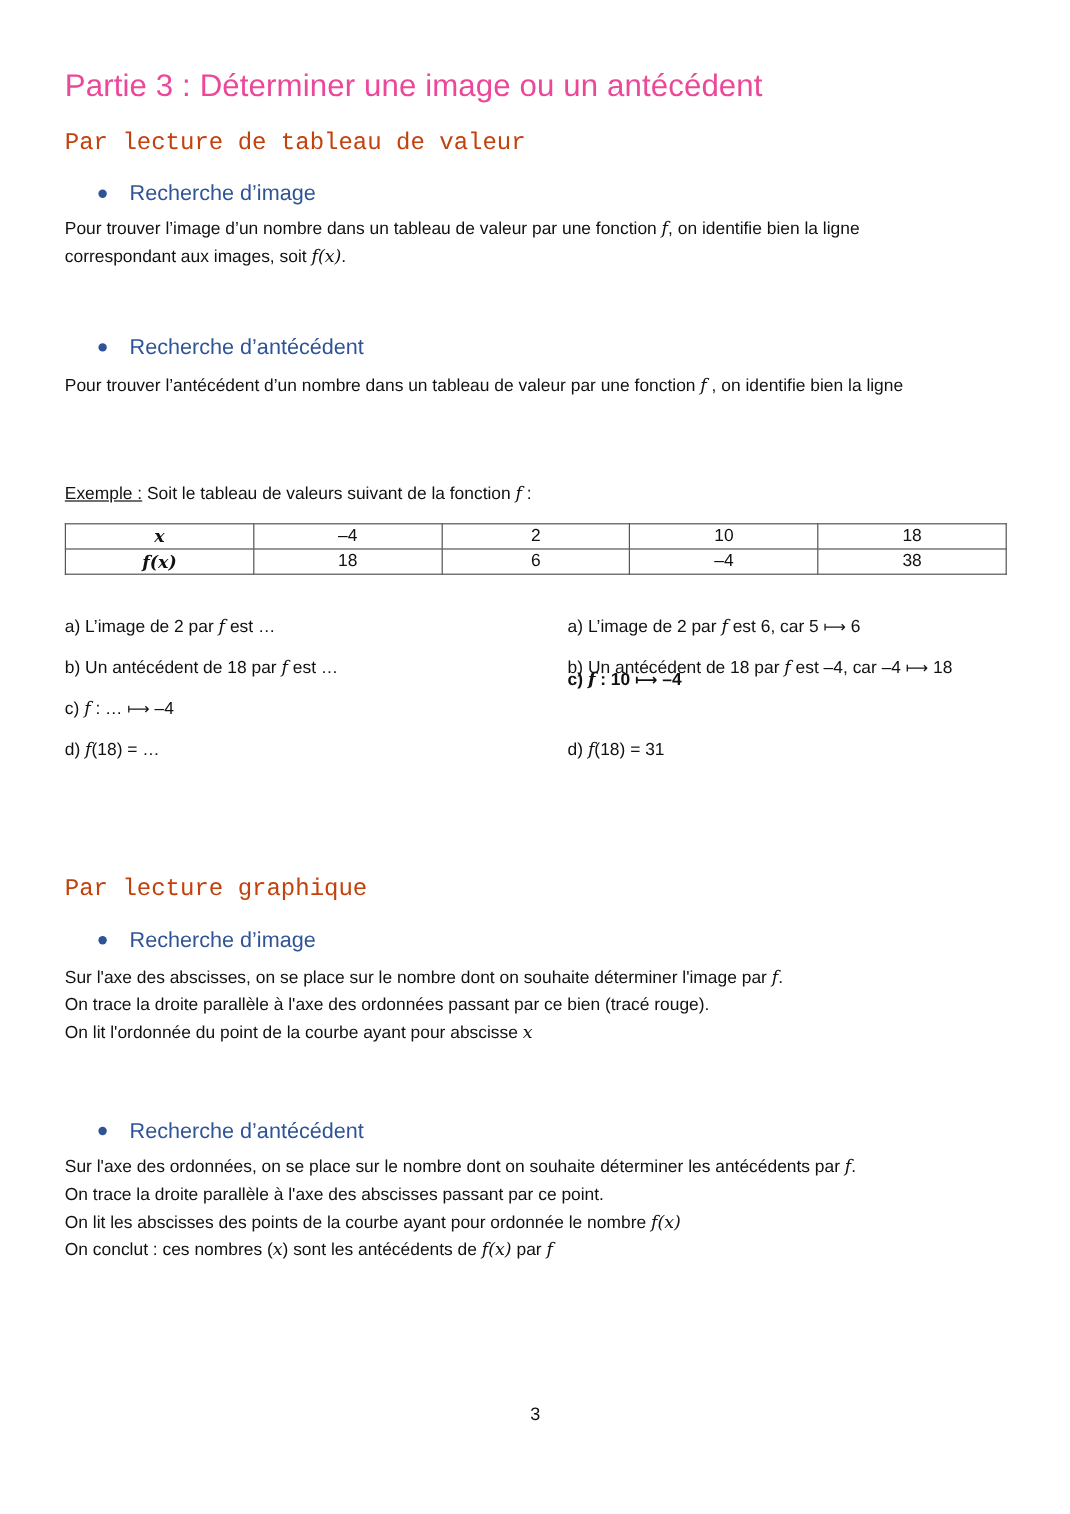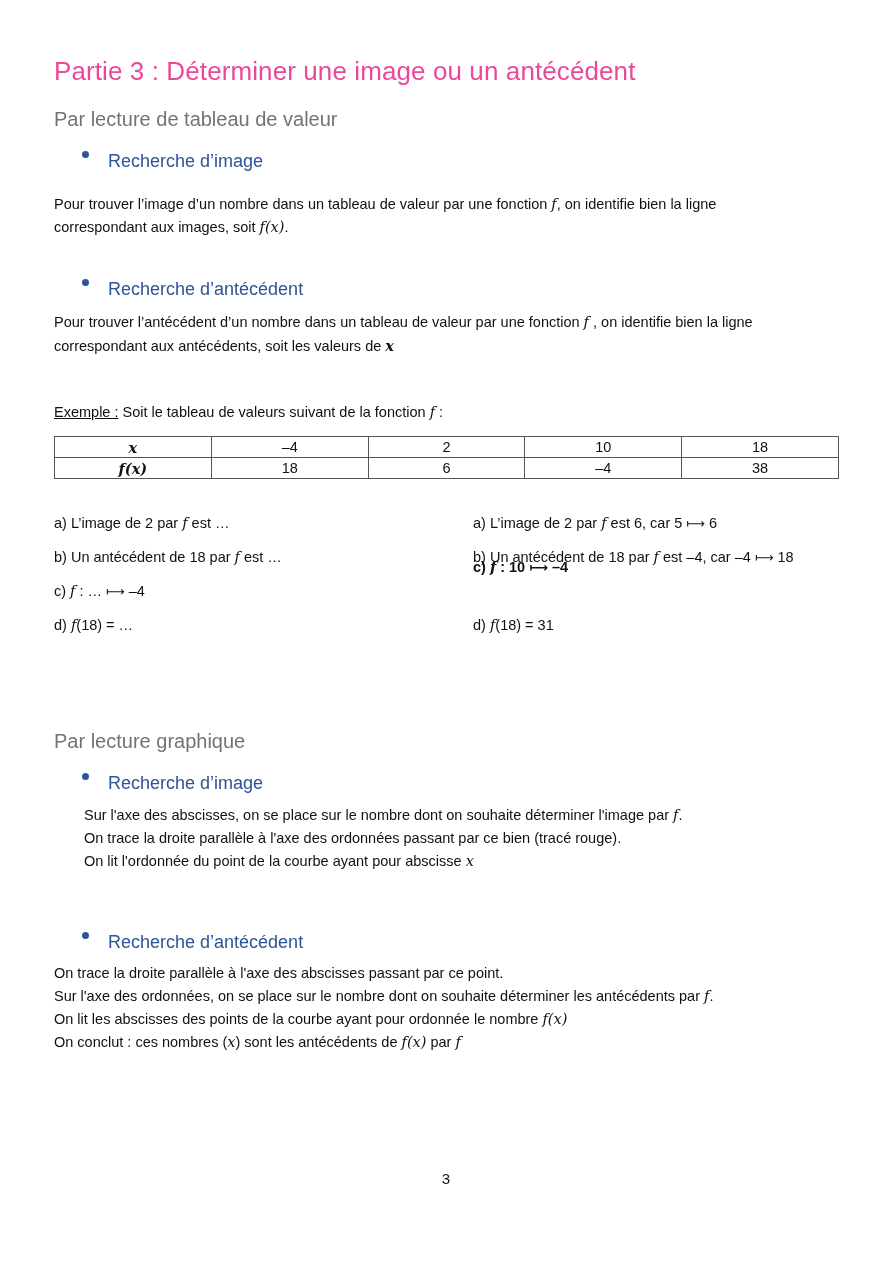--- a/index.html
+++ b/index.html
@@ -28,32 +28,33 @@
       font-size: 26px;
       color: #ec4899;
       font-weight: normal;
       white-space: nowrap;
       letter-spacing: 0.1px;
     }
     .h2 {
       position: absolute;
       left: 0;
       font-size: 20px;
-      color: #737373;
+      color: #c2410c;
       font-weight: normal;
       white-space: nowrap;
+      font-family: Liberation Mono, monospace;
     }
     .h3 {
       position: absolute;
       left: 28px;
       font-size: 18px;
       color: #2f5496;
       white-space: nowrap;
       display: flex;
-      align-items: flex-start;
+      align-items: center;
     }
     .h3 .bullet {
       display: inline-block;
       width: 7px;
       height: 7px;
       border-radius: 50%;
       background: #2f5496;
       margin-right: 19px;
       position: relative;
       top: 0px;
@@ -117,33 +118,32 @@
 
   <div class="h1">Partie 3 : Déterminer une image ou un antécédent</div>
 
   <div class="h2" style="top:108px;">Par lecture de tableau de valeur</div>
 
   <div class="h3" style="top:151px;">
     <span class="bullet"></span>
     <span>Recherche d’image</span>
   </div>
 
-  <div class="para" style="top:193px;">
+  <div class="para" style="top:180px;">
     <div><span>Pour trouver l’image d’un nombre dans un tableau de valeur par une fonction </span><span class="m">f</span><span>, on identifie bien la ligne</span></div>
     <div><span>correspondant aux images, soit </span><span class="m">f(x)</span><span>.</span></div>
   </div>
 
   <div class="h3" style="top:279px;">
     <span class="bullet"></span>
     <span>Recherche d’antécédent</span>
   </div>
 
   <div class="para" style="top:311px;">
     <div><span>Pour trouver l’antécédent d’un nombre dans un tableau de valeur par une fonction </span><span class="m">f</span><span> , on identifie bien la ligne</span></div>
-    <div><span>correspondant aux antécédents, soit les valeurs de </span><span class="mb">x</span></div>
   </div>
 
   <div class="para" style="top:401px;">
     <span class="u">Exemple :</span><span> Soit le tableau de valeurs suivant de la fonction </span><span class="m">f</span><span> :</span>
   </div>
 
   <table class="values">
     <tbody>
         <tr>
       <td class="mb">x</td>
@@ -188,33 +188,33 @@
     <span>d)  </span><span class="m">f</span><span>(18) = 31</span>
   </div>
 
   <div class="h2" style="top:730px;">Par lecture graphique</div>
 
   <div class="h3" style="top:773px;">
     <span class="bullet"></span>
     <span>Recherche d’image</span>
   </div>
 
-  <div class="para" style="top:804px;margin-left:30px;">
+  <div class="para" style="top:804px;">
     <div><span>Sur l'axe des abscisses, on se place sur le nombre dont on souhaite déterminer l'image par </span><span class="m">f</span><span>.</span></div>
     <div>On trace la droite parallèle à l'axe des ordonnées passant par ce bien (tracé rouge).</div>
     <div><span>On lit l'ordonnée du point de la courbe ayant pour abscisse </span><span class="m">x</span></div>
   </div>
 
   <div class="h3" style="top:932px;">
     <span class="bullet"></span>
     <span>Recherche d’antécédent</span>
   </div>
 
   <div class="para" style="top:962px;">
+    <div><span>Sur l'axe des ordonnées, on se place sur le nombre dont on souhaite déterminer les antécédents par </span><span class="m">f</span><span>.</span></div>
     <div>On trace la droite parallèle à l'axe des abscisses passant par ce point.</div>
-    <div><span>Sur l'axe des ordonnées, on se place sur le nombre dont on souhaite déterminer les antécédents par </span><span class="m">f</span><span>.</span></div>
     <div><span>On lit les abscisses des points de la courbe ayant pour ordonnée le nombre </span><span class="m">f(x)</span></div>
     <div><span>On conclut : ces nombres (</span><span class="m">x</span><span>) sont les antécédents de </span><span class="m">f(x)</span><span> par </span><span class="m">f</span></div>
   </div>
 
 </div>
 
 <div class="pagenum">3</div>
 
 </body></html>

